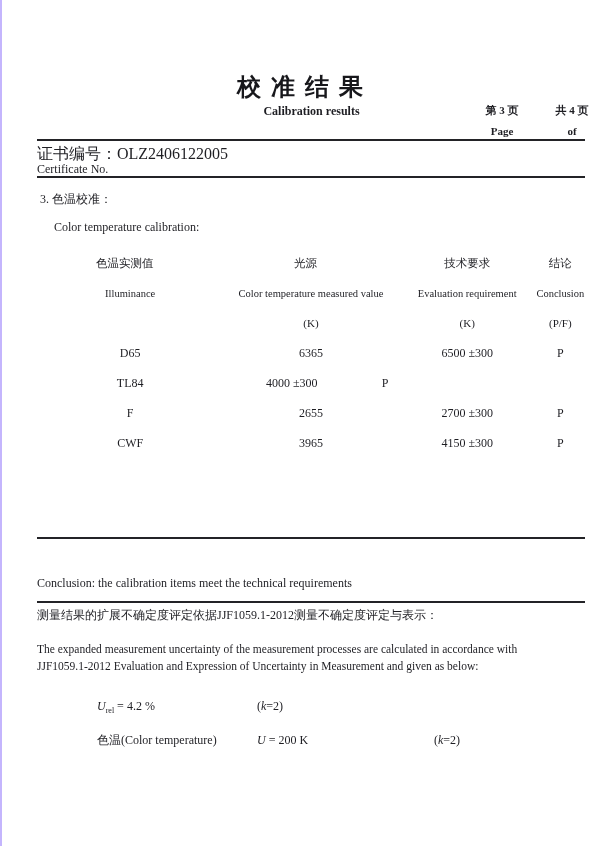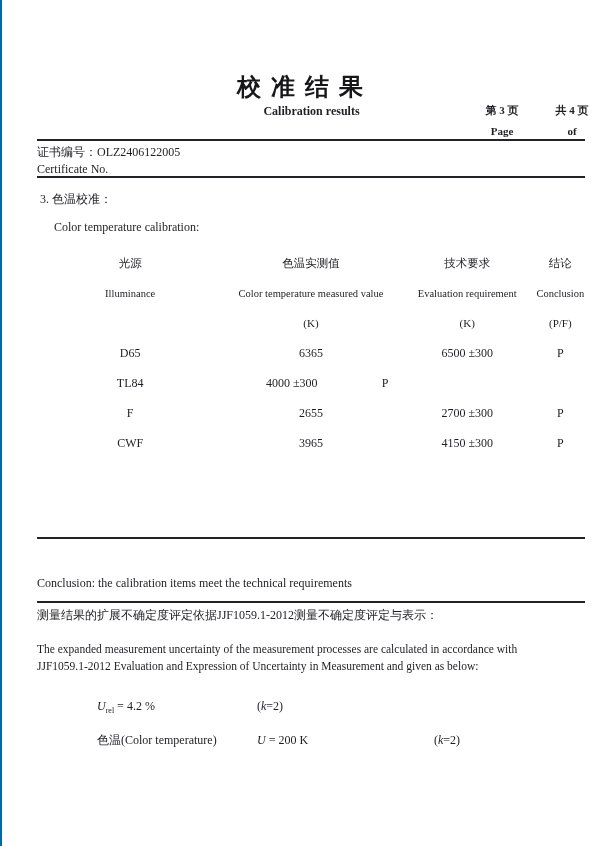--- a/index.html
+++ b/index.html
@@ -1,21 +1,21 @@
 <!DOCTYPE html>
 <html><head>
 <meta charset="utf-8">
 <style>
   * { margin:0; padding:0; box-sizing:border-box; }
   html,body { background:#ffffff; }
   .page {
     position:relative;
     width:600px; height:846px;
     background:#ffffff;
-    border-left:2px solid #0369a1;
+    border-left:2px solid #c4b5fd;
     font-family:"Liberation Serif","DejaVu Serif",serif;
     color:#1e1e23;
     overflow:hidden;
   }
   .abs { position:absolute; }
   .doc-title {
     top:71px; left:0; right:0;
     text-align:center;
     font-size:24px; font-weight:bold;
     letter-spacing:2px;
@@ -31,21 +31,21 @@
   .pi-row span { width:70px; text-align:center; white-space:nowrap; }
   .pi-row.second { margin-top:7px; }
   .rule {
     left:35px; width:548px; height:0;
     border-top:2px solid #232327;
   }
   .rule-1 { top:139px; }
   .rule-2 { top:176px; }
   .rule-3 { top:537px; }
   .rule-4 { top:601px; }
-  .cert-cn { top:144px; left:35px; font-size:12px; }
+  .cert-cn { top:144px; left:35px; font-size:16px; }
   .cert-en { top:162px; left:35px; font-size:12px; }
   .sec-cn { top:191px; left:38px; font-size:12px; }
   .sec-en { top:220px; left:52px; font-size:12px; }
   .ctable { top:248px; left:35px; width:548px; }
   .trow { display:flex; height:30px; align-items:center; }
   .tcell { text-align:center; white-space:nowrap; overflow:visible; }
   .c1 { width:34%; }
   .c2 { width:32%; }
   .c3 { width:25%; }
   .c4 { width:9%; }
@@ -96,22 +96,22 @@
   </div>
   <div class="abs cert-en">Certificate No.</div>
 
   <div class="abs rule rule-2"></div>
 
   <div class="abs sec-cn">3. 色温校准：</div>
   <div class="abs sec-en">Color temperature calibration:</div>
 
   <div class="abs ctable">
     <div class="trow hdr-cn">
+      <div class="tcell c2">色温实测值</div>
       <div class="tcell c1">光源</div>
-      <div class="tcell c2">色温实测值</div>
       <div class="tcell c3">技术要求</div>
       <div class="tcell c4">结论</div>
     </div>
     <div class="trow hdr-en">
       <div class="tcell c1">Illuminance</div>
       <div class="tcell c2">Color temperature measured value</div>
       <div class="tcell c3">Evaluation requirement</div>
       <div class="tcell c4">Conclusion</div>
     </div>
     <div class="trow hdr-unit">

